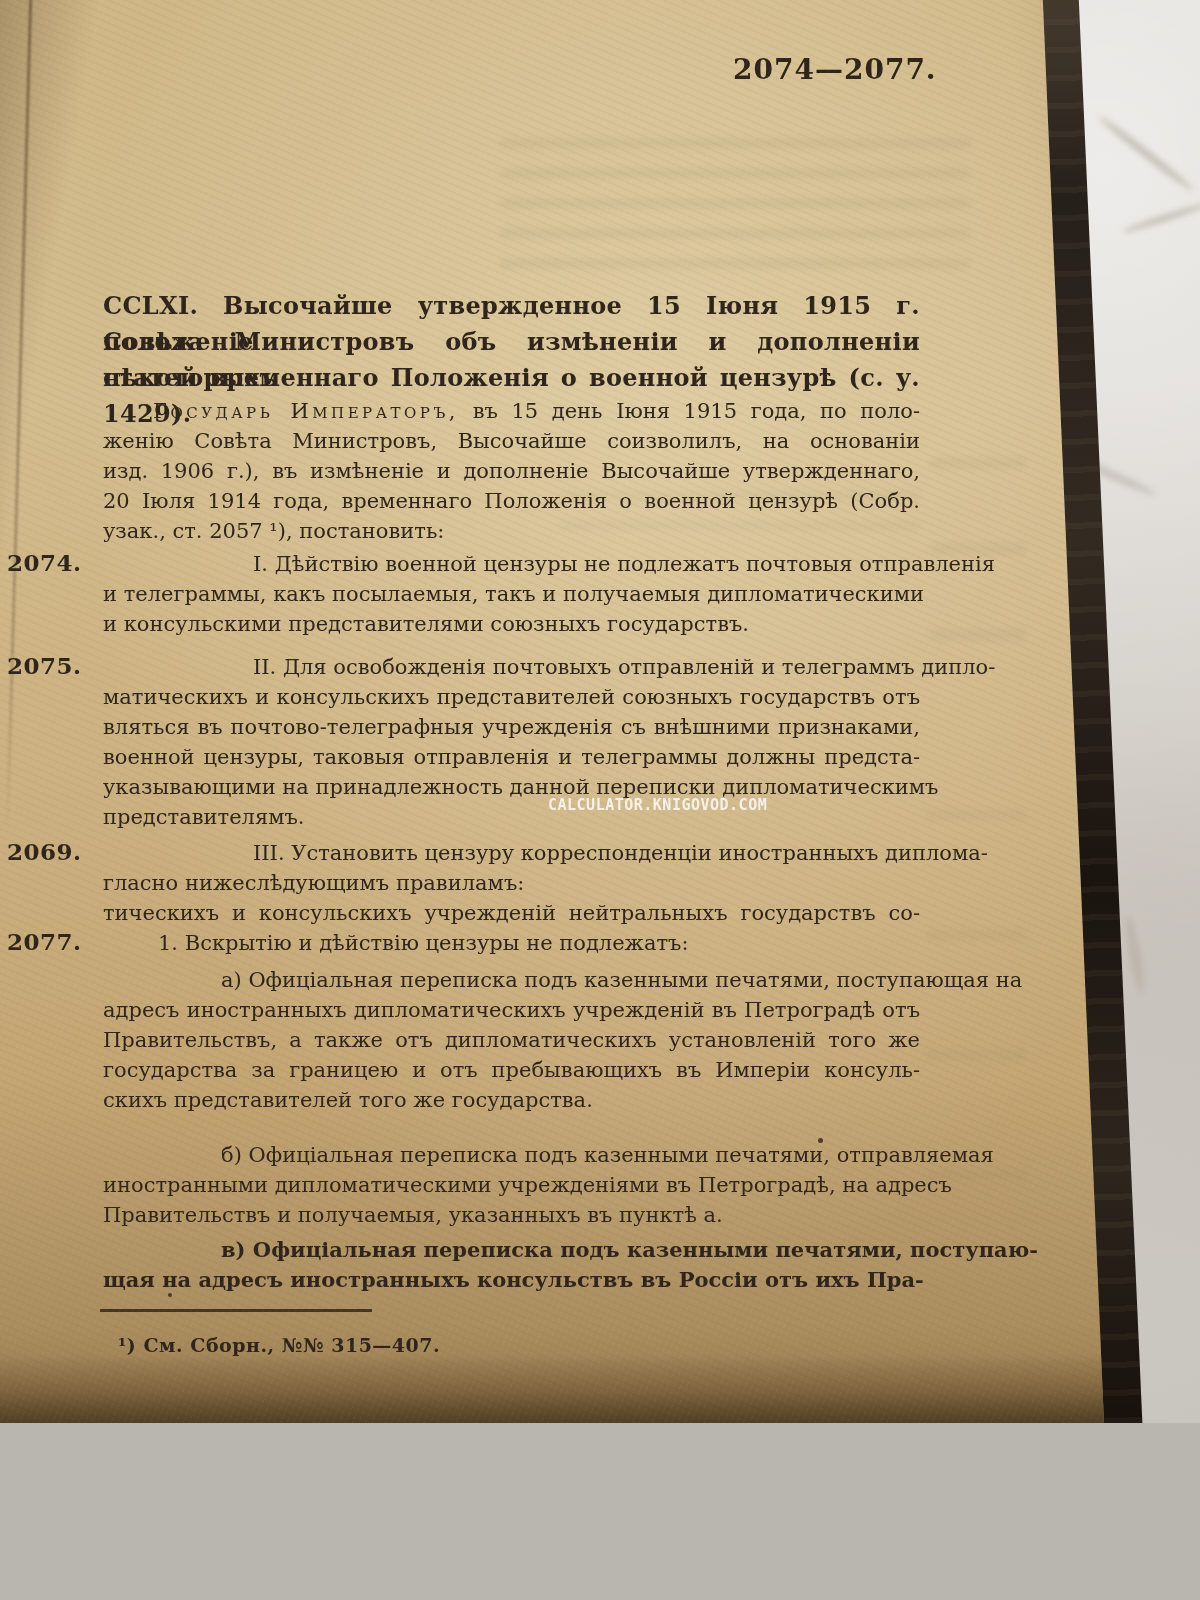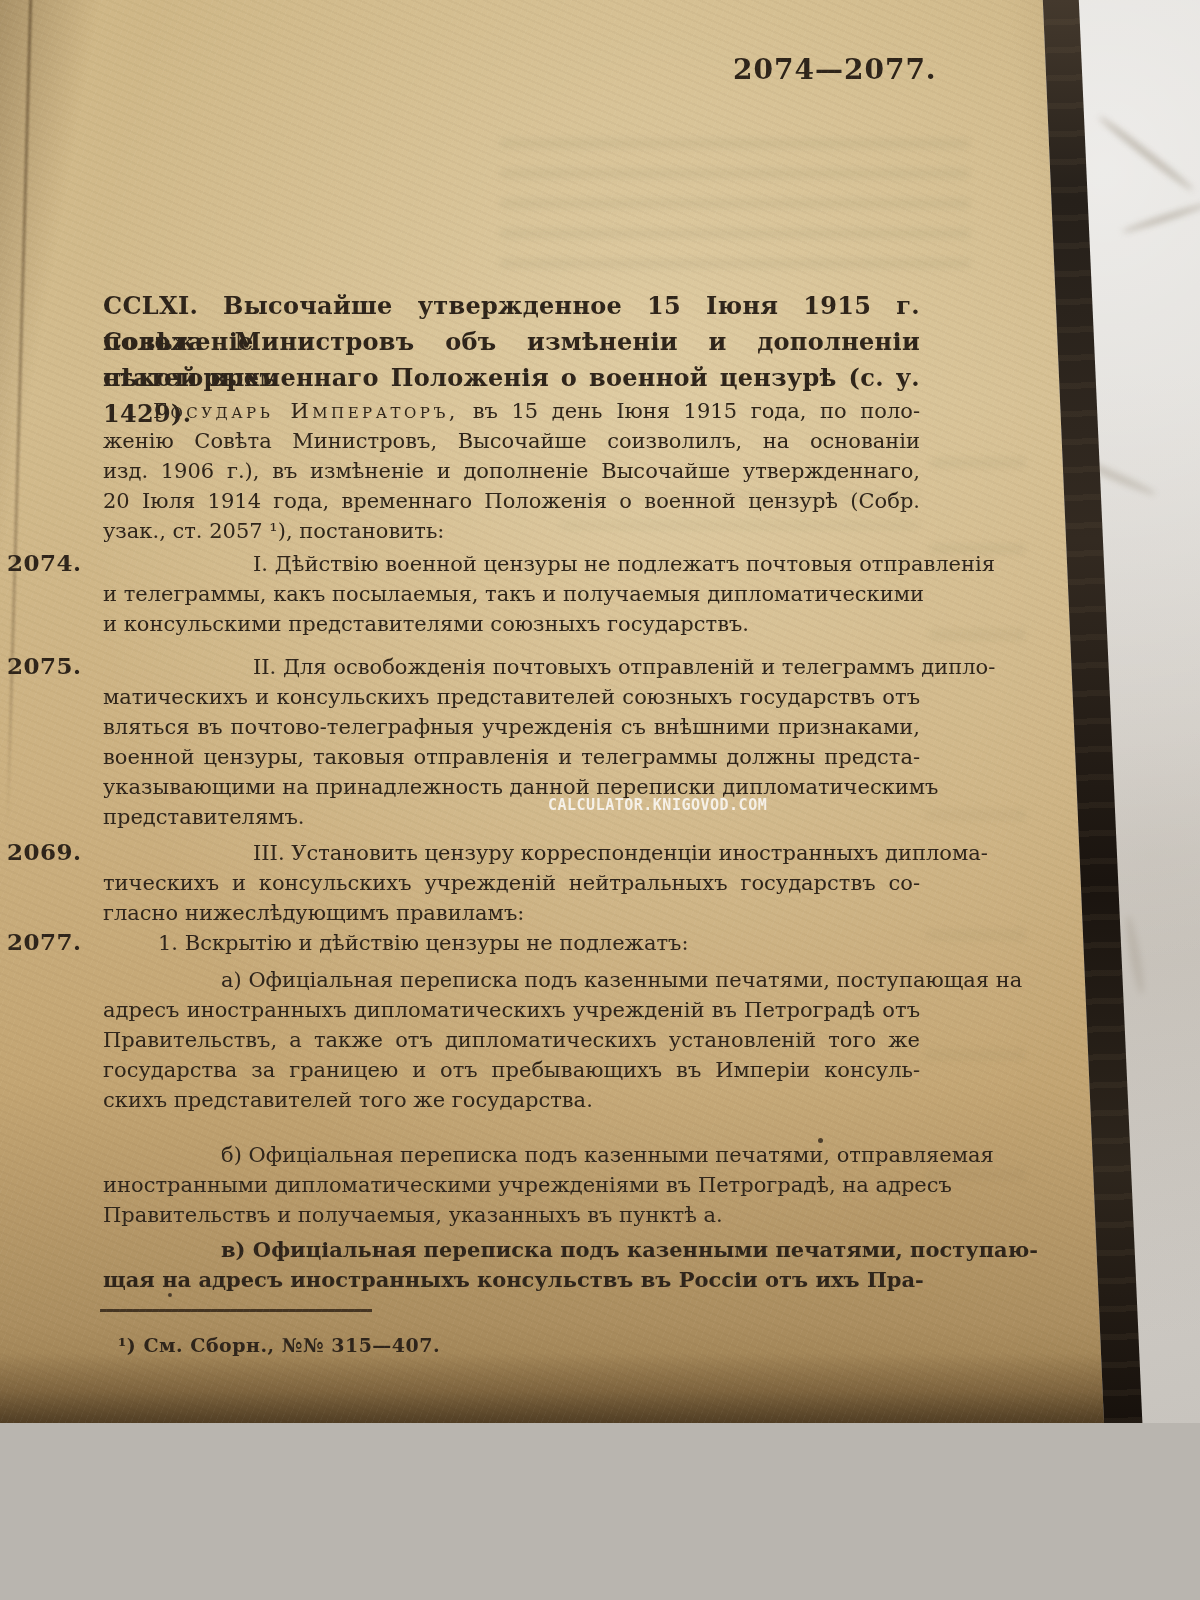--- a/index.html
+++ b/index.html
@@ -152,22 +152,22 @@
         <span class="line">матическихъ и консульскихъ представителей союзныхъ государствъ отъ</span>
         <span class="line">вляться въ почтово-телеграфныя учрежденія съ внѣшними признаками,</span>
         <span class="line">военной цензуры, таковыя отправленія и телеграммы должны предста-</span>
         <span class="line">указывающими на принадлежность данной переписки дипломатическимъ</span>
         <span class="line last">представителямъ.</span>
       </div>
 
       <div class="block m-2076">
         <span class="margin-num">2069.</span>
         <span class="line ind-roman">III. Установить цензуру корреспонденціи иностранныхъ диплома-</span>
+        <span class="line last">гласно нижеслѣдующимъ правиламъ:</span>
         <span class="line">тическихъ и консульскихъ учрежденій нейтральныхъ государствъ со-</span>
-        <span class="line last">гласно нижеслѣдующимъ правиламъ:</span>
       </div>
 
       <div class="block m-2077">
         <span class="margin-num">2077.</span>
         <span class="line ind-num last">1. Вскрытію и дѣйствію цензуры не подлежатъ:</span>
       </div>
 
       <div class="block m-pa">
         <span class="line ind-letter">а) Офиціальная переписка подъ казенными печатями, поступающая на</span>
         <span class="line">адресъ иностранныхъ дипломатическихъ учрежденій въ Петроградѣ отъ</span>

